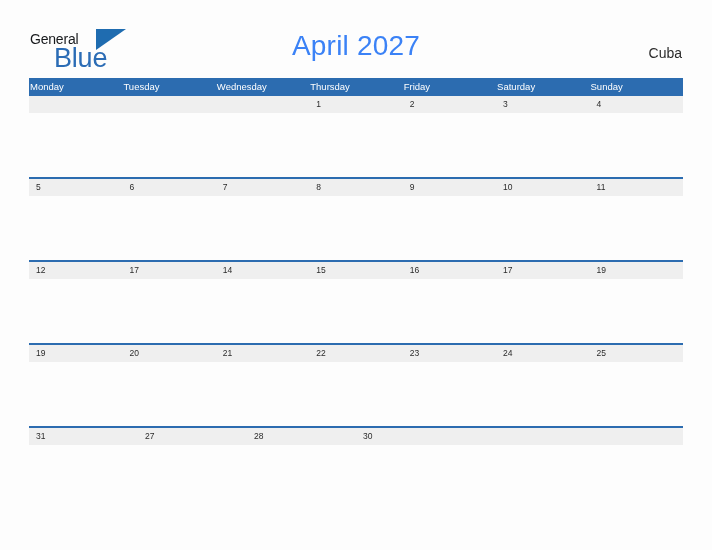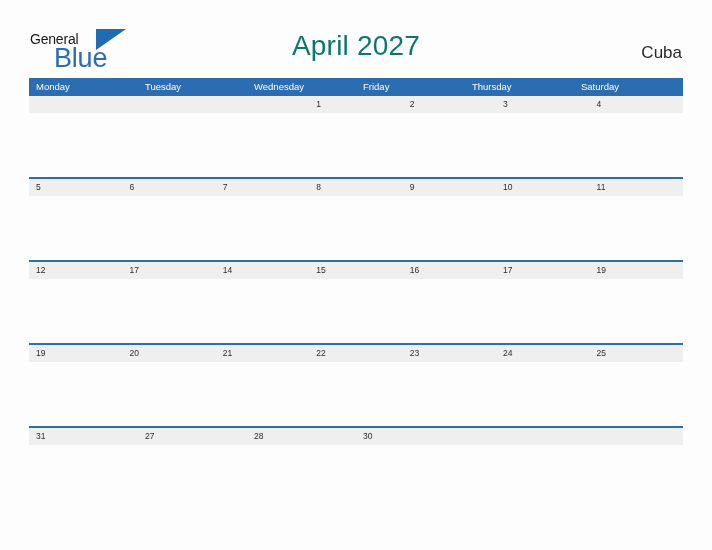--- a/index.html
+++ b/index.html
@@ -68,30 +68,30 @@
     border-bottom: 21px solid transparent;
   }
 
   .month-title {
     position: absolute;
     left: 0;
     top: 29px;
     width: 712px;
     text-align: center;
     font-size: 28px;
-    color: #0f766e;
+    color: #3b82f6;
     line-height: 34px;
     letter-spacing: 0.2px;
   }
 
   .country {
     position: absolute;
     right: 30px;
     top: 45px;
-    font-size: 17px;
+    font-size: 14px;
     color: #2c2c2c;
     line-height: 16px;
     text-align: right;
   }
 
   
   .calendar {
     position: absolute;
     left: 29px;
     top: 78px;
@@ -102,21 +102,21 @@
     display: flex;
     width: 654px;
     height: 18px;
     background: #2c6cb0;
   }
   .weekday {
     flex: 1 1 0;
     font-size: 9.5px;
     color: #ffffff;
     line-height: 18px;
-    padding-left: 7px;
+    padding-left: 1px;
     box-sizing: border-box;
     white-space: nowrap;
     overflow: hidden;
   }
 
   .week {
     width: 654px;
   }
   .week-datebar {
     display: flex;
@@ -163,23 +163,24 @@
 
     <div class="country">Cuba</div>
   </div>
 
   <div class="calendar">
 
     <div class="weekday-row">
       <div class="weekday">Monday</div>
       <div class="weekday">Tuesday</div>
       <div class="weekday">Wednesday</div>
+      <div class="weekday">Thursday</div>
       <div class="weekday">Friday</div>
-      <div class="weekday">Thursday</div>
       <div class="weekday">Saturday</div>
+      <div class="weekday">Sunday</div>
     </div>
 
     <div class="week">
       <div class="week-datebar">
         <div class="daycell-date"></div>
         <div class="daycell-date"></div>
         <div class="daycell-date"></div>
         <div class="daycell-date">1</div>
         <div class="daycell-date">2</div>
         <div class="daycell-date">3</div>

